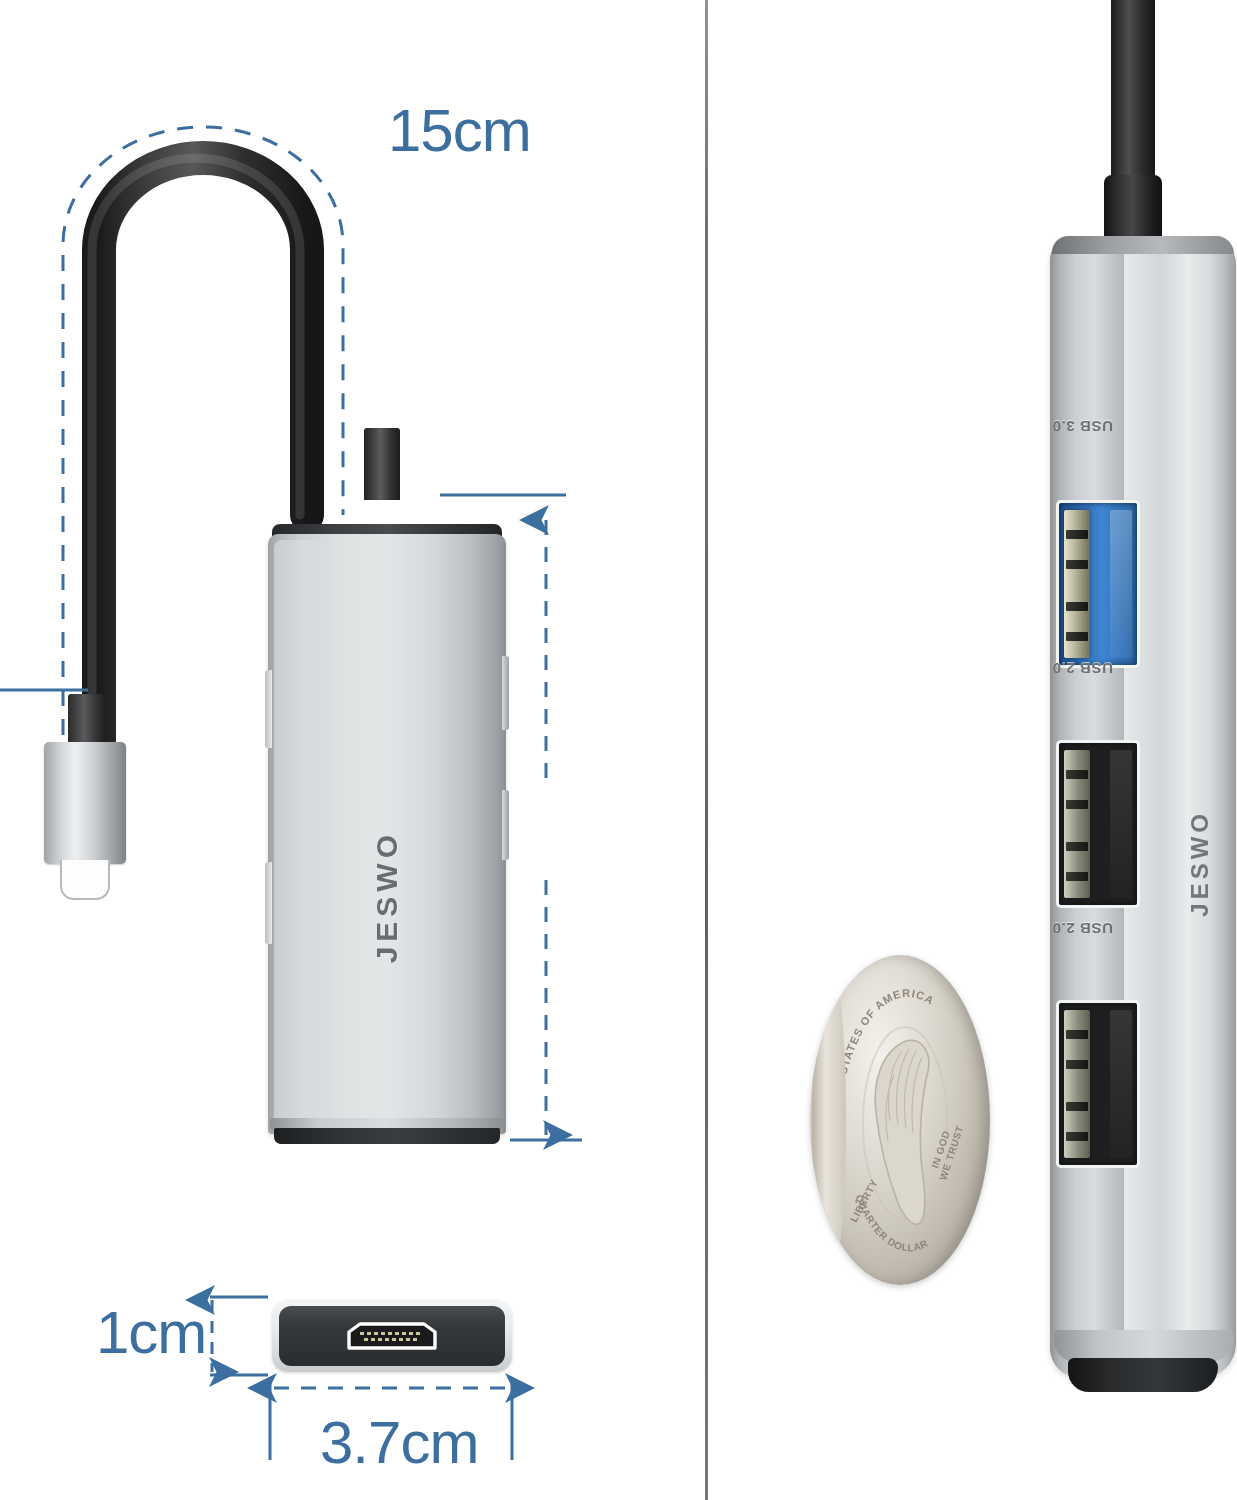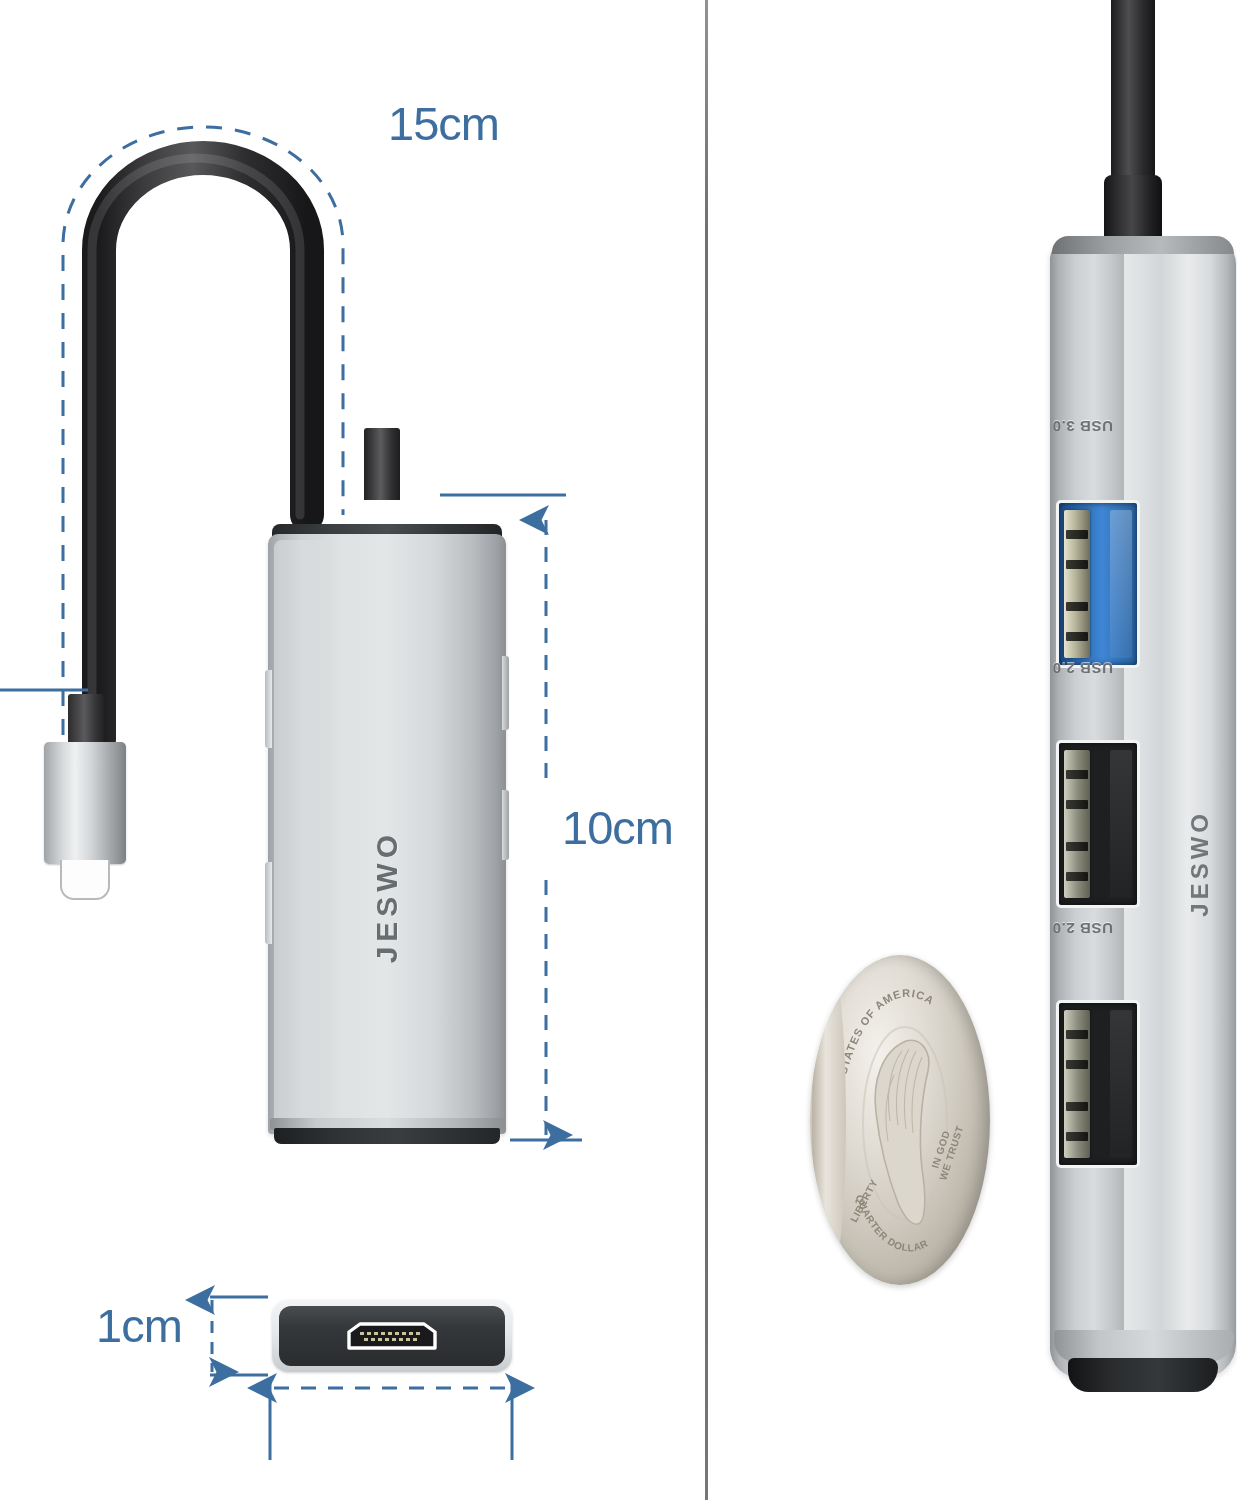--- a/index.html
+++ b/index.html
@@ -14,21 +14,21 @@
   
   .divider {
     position: absolute; left: 705px; top: 0; width: 3px; height: 1500px;
     background: linear-gradient(to bottom, #8f9296 0%, #6e7276 15%, #5f6367 60%, #74787c 100%);
   }
 
   
   .dim-label {
     position: absolute;
     color: #3c6e9f;
-    font-size: 47px;
+    font-size: 60px;
     font-weight: 400;
     letter-spacing: -1px;
     white-space: nowrap;
     font-family: "Liberation Sans", sans-serif;
   }
 
   
   .cable-loop {
     position: absolute; left: 55px; top: 95px;
     width: 330px; height: 640px;
@@ -349,22 +349,22 @@
     <path d="M 210 1297 L 268 1297" fill="none" stroke="#3c6e9f" stroke-width="3"></path>
     <path d="M 210 1375 L 268 1375" fill="none" stroke="#3c6e9f" stroke-width="3"></path>
     <path d="M 212 1300 L 212 1372" fill="none" stroke="#3c6e9f" stroke-width="3" stroke-dasharray="12 9" marker-start="url(#arrDn)" marker-end="url(#arrUp)"></path>
 
     <path d="M 270 1378 L 270 1460" fill="none" stroke="#3c6e9f" stroke-width="3"></path>
     <path d="M 512 1378 L 512 1460" fill="none" stroke="#3c6e9f" stroke-width="3"></path>
     <path d="M 274 1388 L 508 1388" fill="none" stroke="#3c6e9f" stroke-width="3" stroke-dasharray="15 12" marker-start="url(#arrL)" marker-end="url(#arrR)"></path>
   </svg>
 
   <div class="dim-label" style="left:388px; top:96px;">15cm</div>
-  <div class="dim-label" style="left:562px; top:800px;">10cm</div>
   <div class="dim-label" style="left:96px; top:1298px;">1cm</div>
+  <div class="dim-label" style="left:320px; top:1408px;">3.7cm</div>
 
   <div class="divider"></div>
 
   <div class="rhub">
     <div class="rcable"></div>
     <div class="rcable-collar"></div>
     <div class="rhub-body"></div>
     <div class="rhub-leftface"></div>
     <div class="rhub-topcap"></div>
 

